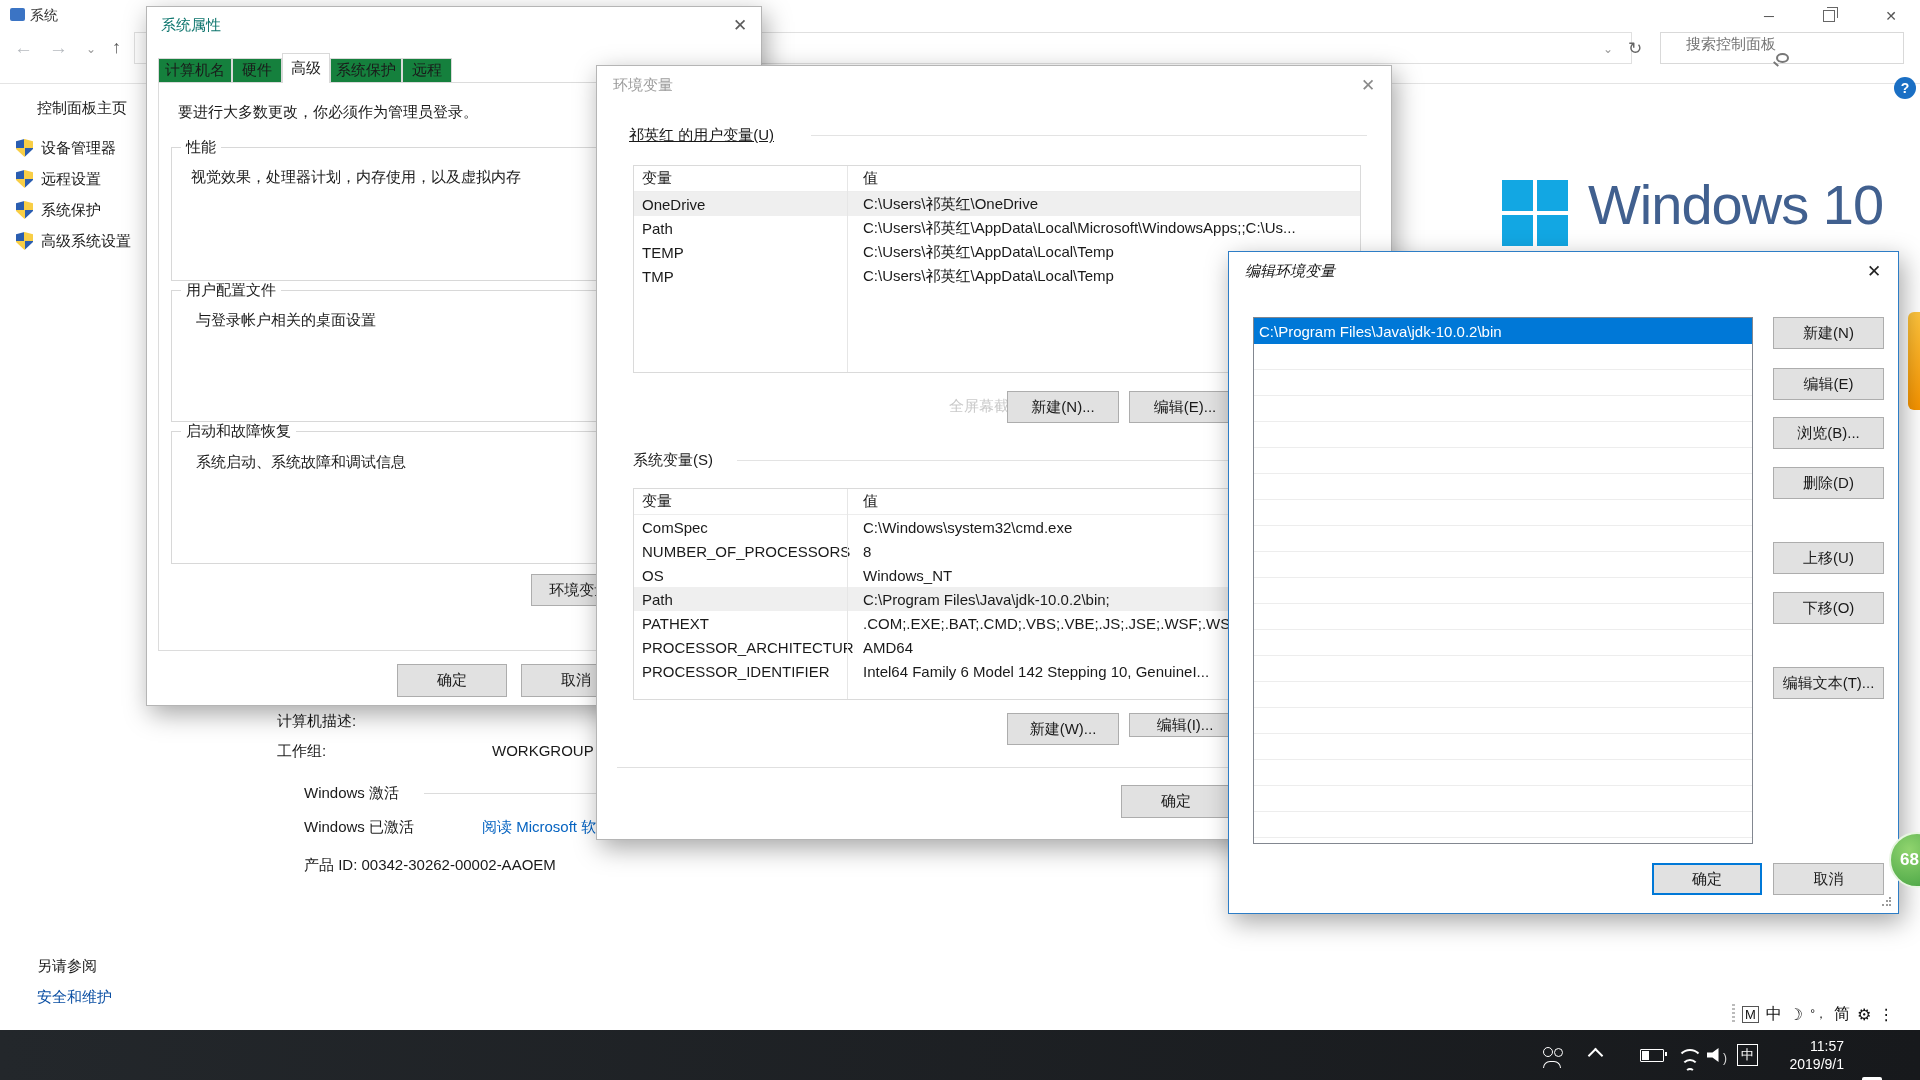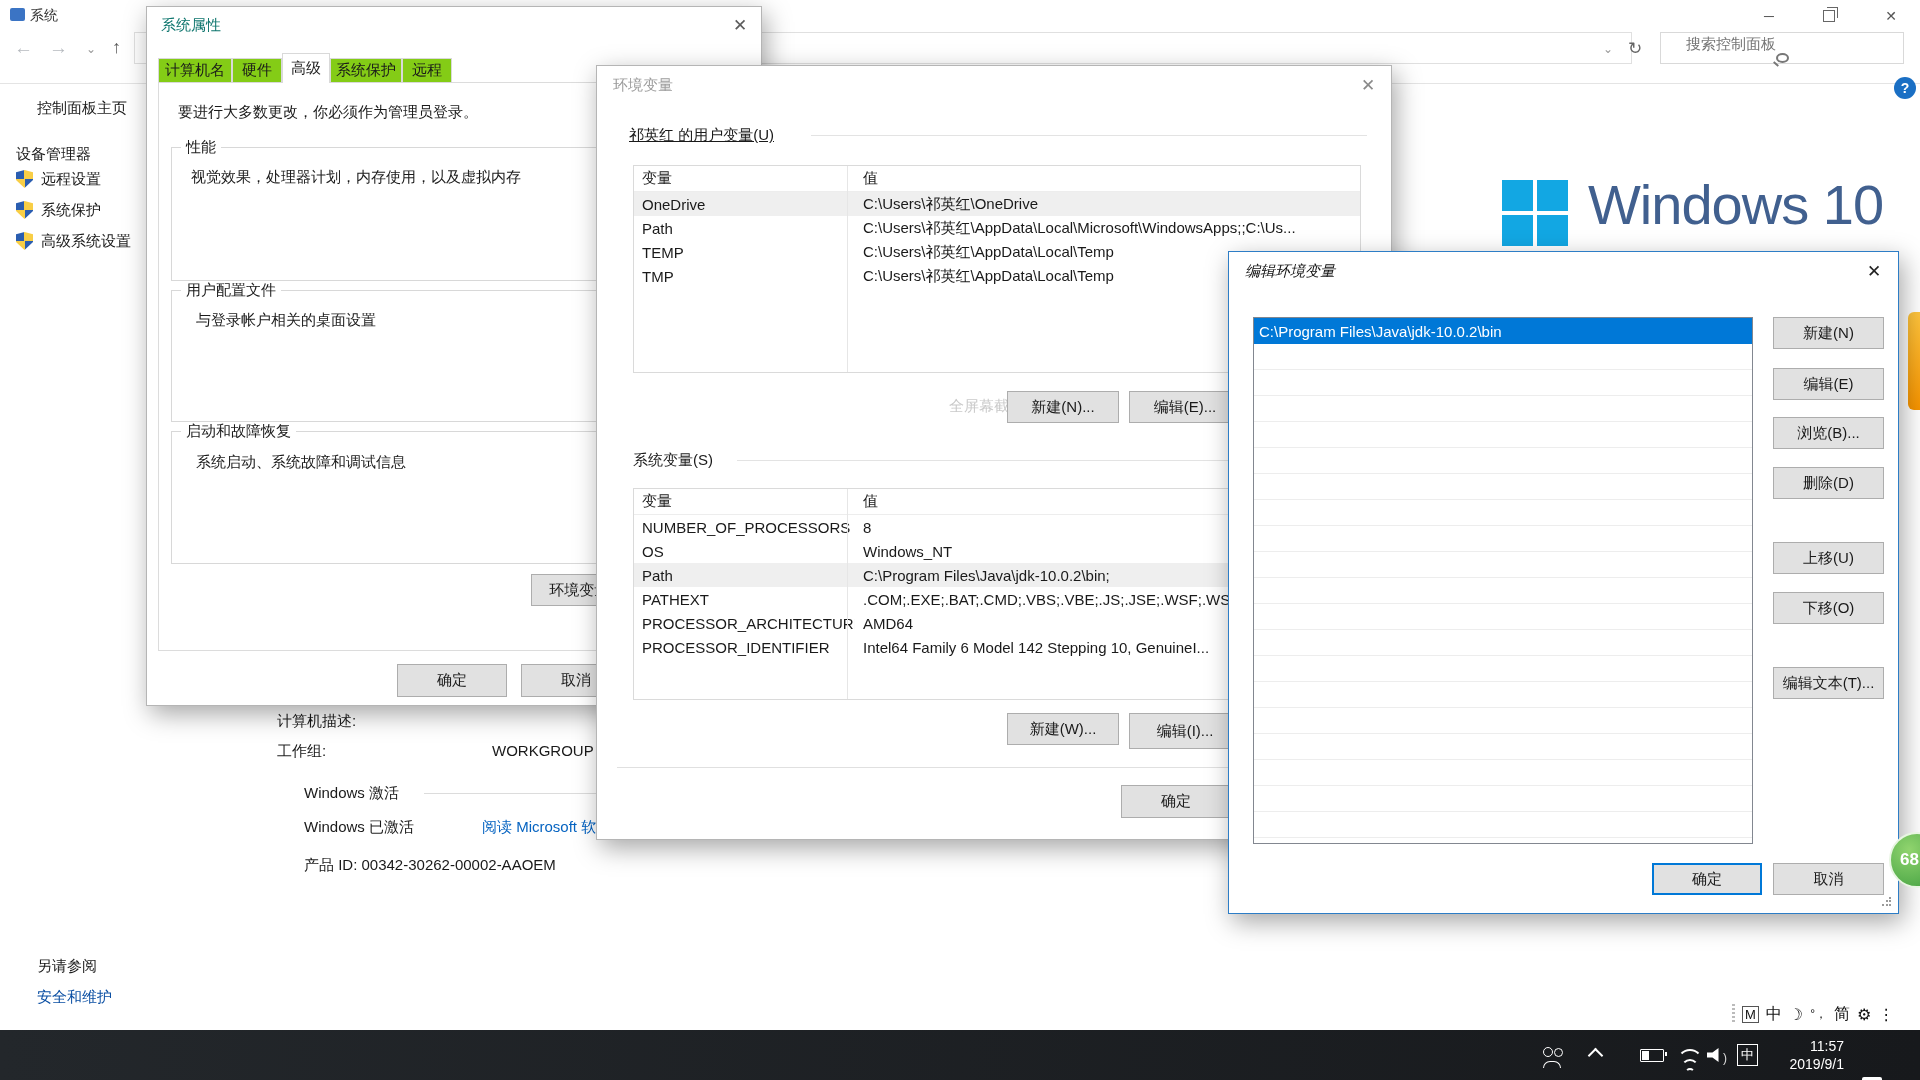--- a/index.html
+++ b/index.html
@@ -41,21 +41,21 @@
   .groupline{height:1px;background:#dcdcdc;}
   .link{color:#0563c1;}
   
   .dlg{background:#fff;box-shadow:4px 8px 24px rgba(0,0,0,.35);}
   .dlg-title{font-size:15px;}
   .closex{font-size:17px;color:#5c5c5c;}
   .btn{background:#e1e1e1;border:1px solid #adadad;display:flex;align-items:center;justify-content:center;
        font-size:15px;color:#1a1a1a;box-sizing:border-box;white-space:nowrap;}
   .btn-default{border:2px solid #0078d7;background:#e1e1e1;}
   
-  .tab{height:25px;background:#84cc16;border:1px solid #d9d9d9;display:flex;align-items:center;
+  .tab{height:25px;background:#15803d;border:1px solid #d9d9d9;display:flex;align-items:center;
        justify-content:center;font-size:15px;box-sizing:border-box;}
   .tab-sel{height:30px;background:#fff;border-bottom:none;z-index:2;}
   .tabpanel{border:1px solid #dcdcdc;background:#fff;}
   .gbox{border:1px solid #d8d8d8;}
   .glabel{background:#fff;padding:0 5px;font-size:15px;}
   
   .tbl{border:1px solid #dadada;background:#fff;overflow:hidden;box-sizing:border-box;}
   .trow{display:flex;height:24px;align-items:center;font-size:15px;white-space:nowrap;}
   .thead{height:25px;border-bottom:1px solid #ededed;}
   .cvar{width:213px;padding-left:8px;overflow:hidden;flex:none;}
@@ -161,21 +161,21 @@
   <div class="a" style="left:1603px;top:42px;font-size:12px;color:#9a9a9a;">⌄</div>
   <div class="a" style="left:1628px;top:38px;font-size:17px;color:#666;">↻</div>
   <div class="a searchbox flex">
     <input placeholder="搜索控制面板" style="">
     <span class="mag"></span>
   </div>
   <div class="a toolbar-sep"></div>
   <div class="a helpbtn">?</div>
 
   <div class="a side-home">控制面板主页</div>
-  <div class="a side-item" style="left:16px;top:137px;flex-direction:column;">
+  <div class="a side-item" style="left:16px;top:137px;">
     <span class="shield"></span>
     <span>设备管理器</span>
   </div>
   <div class="a side-item" style="left:16px;top:168px;">
     <span class="shield"></span>
     <span>远程设置</span>
   </div>
   <div class="a side-item" style="left:16px;top:199px;">
     <span class="shield"></span>
     <span>系统保护</span>
@@ -272,20 +272,24 @@
 
     <div class="a lbl" style="left:36px;top:385px;">系统变量(S)</div>
     <div class="a hair" style="left:140px;top:394px;width:630px;"></div>
 
     <div class="a tbl" style="left:36px;top:422px;width:728px;height:212px;">
       <div class="trow thead">
         <span class="cvar">变量</span>
         <span class="cval">值</span>
       </div>
       <div class="trow">
+        <span class="cvar">ComSpec</span>
+        <span class="cval">C:\Windows\system32\cmd.exe</span>
+      </div>
+      <div class="trow">
         <span class="cvar">NUMBER_OF_PROCESSORS</span>
         <span class="cval">8</span>
       </div>
       <div class="trow">
         <span class="cvar">OS</span>
         <span class="cval">Windows_NT</span>
       </div>
       <div class="trow rowsel">
         <span class="cvar">Path</span>
         <span class="cval">C:\Program Files\Java\jdk-10.0.2\bin;</span>
@@ -299,21 +303,21 @@
         <span class="cval">AMD64</span>
       </div>
       <div class="trow">
         <span class="cvar">PROCESSOR_IDENTIFIER</span>
         <span class="cval">Intel64 Family 6 Model 142 Stepping 10, GenuineI...</span>
       </div>
       <div class="coldiv" style="left:213px;height:212px;"></div>
     </div>
 
     <div class="a btn" style="left:410px;top:647px;width:112px;height:32px;">新建(W)...</div>
-    <div class="a btn" style="left:532px;top:647px;width:112px;height:36px;">编辑(I)...</div>
+    <div class="a btn" style="left:532px;top:647px;width:112px;height:24px;">编辑(I)...</div>
     <div class="a hair" style="left:20px;top:701px;width:758px;background:#e0e0e0;"></div>
     <div class="a btn" style="left:524px;top:719px;width:110px;height:33px;">确定</div>
   </div>
 
   <div class="a dlg editdlg" style="left:1228px;top:251px;width:669px;height:661px;z-index:30;">
     <div class="a dlg-title" style="left:16px;top:10px;color:#111;font-style:italic;">编辑环境变量</div>
     <div class="a closex" style="left:638px;top:9px;color:#222;">✕</div>
 
     <div class="a listbox" style="left:24px;top:65px;width:500px;height:527px;">
       <div class="selitem">C:\Program Files\Java\jdk-10.0.2\bin</div>

